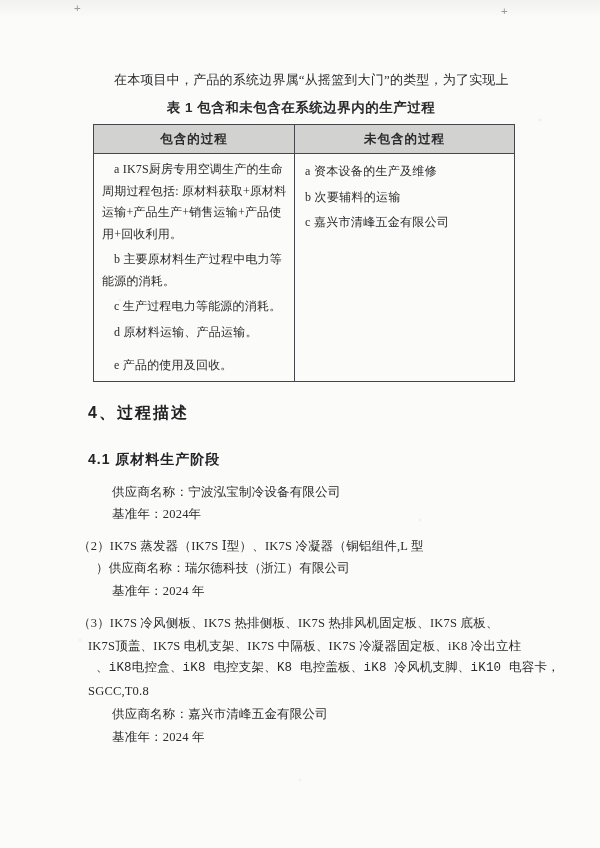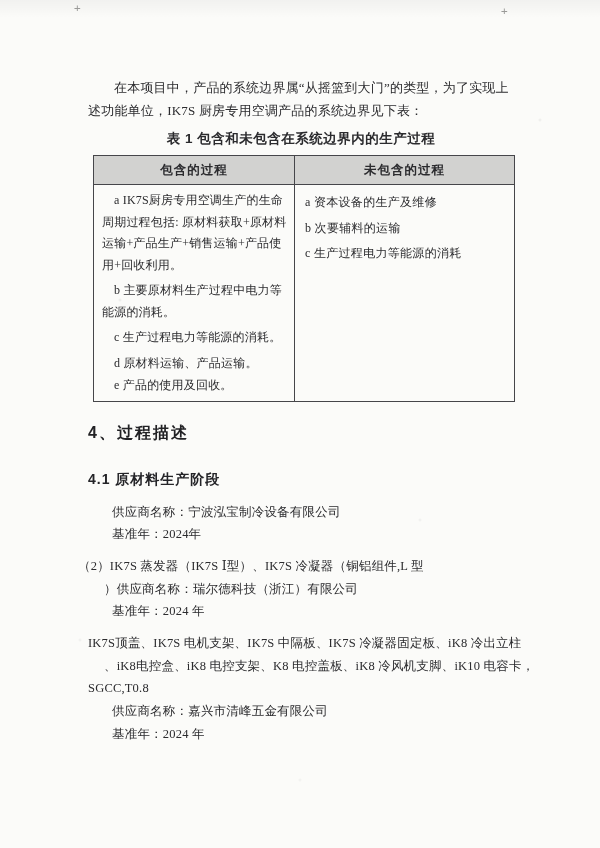--- a/index.html
+++ b/index.html
@@ -21,21 +21,21 @@
       radial-gradient(circle 1px at 300px 780px, rgba(0,0,0,.05) 0, transparent 2px),
       linear-gradient(180deg, rgba(0,0,0,.04) 0, rgba(0,0,0,0) 18px);
   }
   .regmark{
     position:absolute;color:#9a9a98;font-size:11px;line-height:10px;
     font-family:"DejaVu Sans Mono",monospace;
   }
   .regmark.left{left:74px;top:4px;}
   .regmark.right{left:501px;top:7px;}
 
-  .content{position:absolute;left:88px;top:76px;width:426px;}
+  .content{position:absolute;left:88px;top:68px;width:426px;}
 
   .intro-line{
     font-size:13px;line-height:23px;white-space:nowrap;
     letter-spacing:.2px;
   }
   .intro-line.indent{text-indent:26px;}
 
   .caption{
     margin-top:7px;
     text-align:center;
@@ -64,21 +64,21 @@
   th.col-excluded{width:217px;}
   table.boundary td{
     vertical-align:top;
     height:204px;
     font-size:12px;
   }
   td.cell-included{padding:5px 7px 4px 8px;}
   td.cell-excluded{padding:7px 8px 4px 10px;}
   .t-item{margin:0;line-height:21.5px;text-indent:12px;letter-spacing:.2px;}
   .t-item.gap{margin-top:4px;}
-  .t-item.tight{margin-top:1px;}
+  .t-item.tight{margin-top:12px;}
   .t-item-r{margin:0 0 4px 0;line-height:21.5px;letter-spacing:.3px;}
 
   .sec-heading{
     margin:21px 0 0 0;
     font-family:"Liberation Sans","DejaVu Sans",sans-serif;
     font-size:16px;font-weight:bold;letter-spacing:2px;
     line-height:20px;color:#222225;
   }
   .sub-heading{
     margin:27px 0 0 0;
@@ -87,36 +87,35 @@
     line-height:18px;color:#242428;
   }
 
   .materials{margin-top:13px;}
   .m-line{
     font-size:12.5px;line-height:22.7px;white-space:nowrap;
     letter-spacing:.2px;
   }
   .m-title{margin-left:-10px;}
   .m-indent{margin-left:24px;}
-  .m-indent-sm{margin-left:16px;}
+  .m-indent-sm{margin-left:8px;font-family:Liberation Mono, monospace;}
   .m-entry{margin-bottom:9px;}
 </style>
 </head>
 <body>
 
 <div class="scan-noise"></div>
 
 <div class="regmark left">+</div>
 <div class="regmark right">+</div>
 
 <div class="content">
 
   <div>
     <div class="intro-line indent">在本项目中，产品的系统边界属“从摇篮到大门”的类型，为了实现上</div>
-    <div class="intro-line">述功能单位，IK7S 厨房专用空调产品的系统边界见下表：</div>
   </div>
 
   <div class="caption">表 1 包含和未包含在系统边界内的生产过程</div>
 
   <table class="boundary">
     <thead>
       <tr>
         <th class="col-included">包含的过程</th>
         <th class="col-excluded">未包含的过程</th>
       </tr>
@@ -126,21 +125,21 @@
         <td class="cell-included">
           <p class="t-item">a IK7S厨房专用空调生产的生命周期过程包括: 原材料获取+原材料运输+产品生产+销售运输+产品使用+回收利用。</p>
           <p class="t-item gap">b 主要原材料生产过程中电力等能源的消耗。</p>
           <p class="t-item gap">c 生产过程电力等能源的消耗。</p>
           <p class="t-item gap">d 原材料运输、产品运输。</p>
           <p class="t-item tight">e 产品的使用及回收。</p>
         </td>
         <td class="cell-excluded">
           <p class="t-item-r">a 资本设备的生产及维修</p>
           <p class="t-item-r">b 次要辅料的运输</p>
-          <p class="t-item-r">c 生产过程电力等能源的消耗</p>
+          <p class="t-item-r">c 嘉兴市清峰五金有限公司</p>
         </td>
       </tr>
     </tbody>
   </table>
 
   <h2 class="sec-heading">4、过程描述</h2>
   <h3 class="sub-heading">4.1 原材料生产阶段</h3>
 
   <div class="materials">
 
@@ -149,20 +148,21 @@
       <div class="m-line m-indent">基准年：2024年</div>
     </div>
 
     <div class="m-entry">
       <div class="m-line m-title">（2）IK7S 蒸发器（IK7S Ⅰ型）、IK7S 冷凝器（铜铝组件,L 型</div>
       <div class="m-line m-indent-sm">）供应商名称：瑞尔德科技（浙江）有限公司</div>
       <div class="m-line m-indent">基准年：2024 年</div>
     </div>
 
     <div class="m-entry">
+      <div class="m-line m-title">（3）IK7S 冷风侧板、IK7S 热排侧板、IK7S 热排风机固定板、IK7S 底板、</div>
       <div class="m-line">IK7S顶盖、IK7S 电机支架、IK7S 中隔板、IK7S 冷凝器固定板、iK8 冷出立柱</div>
       <div class="m-line m-indent-sm">、iK8电控盒、iK8 电控支架、K8 电控盖板、iK8 冷风机支脚、iK10 电容卡，</div>
       <div class="m-line">SGCC,T0.8</div>
       <div class="m-line m-indent">供应商名称：嘉兴市清峰五金有限公司</div>
       <div class="m-line m-indent">基准年：2024 年</div>
     </div>
 
   </div>
 </div>
 

